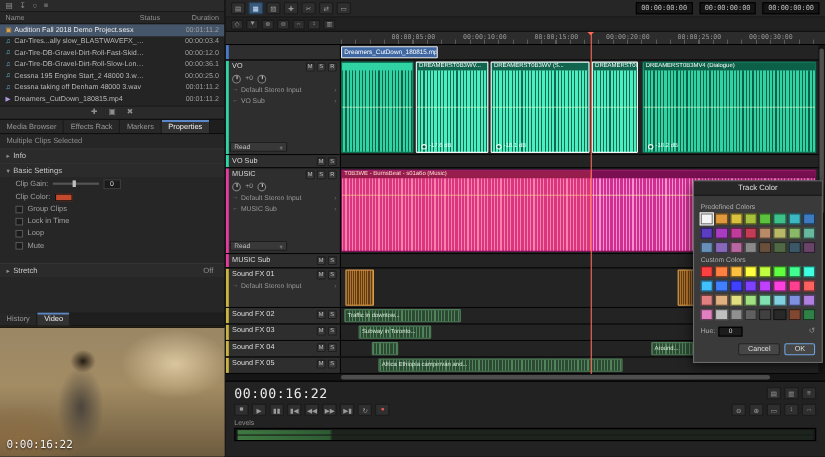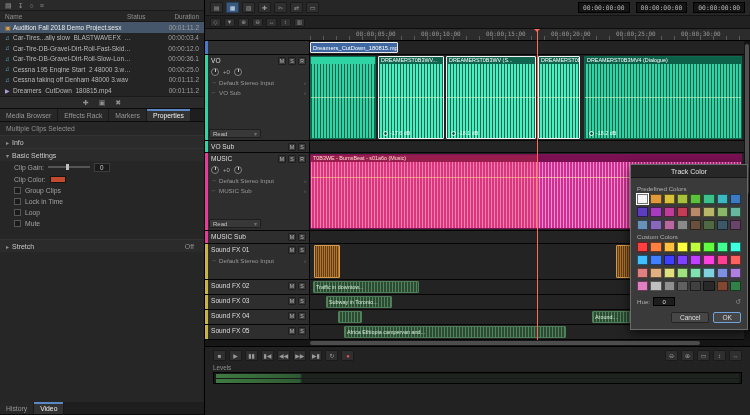--- a/index.html
+++ b/index.html
@@ -245,20 +245,23 @@
         <span>Stretch</span>
         <span class="spacer"></span>
         <span class="off">Off</span>
       </div>
     </div>
 
     <div id="hv-tabs" class="tabbar">
         <div class="ptab">History</div>
         <div class="ptab active">Video</div>
       </div>
+    <div class="video-preview">
+      <div class="vp-tc">0:00:16:22</div>
+    </div>
   </aside>
 
   <main id="main">
     <div class="tb1">
       <span id="tb1-icons" class="iconrow">
           <span class="tbtn">▤</span>
           <span class="tbtn active">▦</span>
           <span class="tbtn">▨</span>
           <span class="tbtn">✚</span>
           <span class="tbtn">✂</span>
@@ -513,20 +516,29 @@
               <div class="clip-wave"></div>
             </div>
           </div>
         </div>
       </div>
     <div class="hscroll">
         <div class="hthumb"></div>
       </div>
 
     <div class="transport">
+      <div class="tr-row r1">
+        <span class="big-tc">00:00:16:22</span>
+        <span class="spacer"></span>
+        <span id="tr-right-icons" class="iconrow">
+            <span class="tbtn">▤</span>
+            <span class="tbtn">▥</span>
+            <span class="tbtn">≡</span>
+          </span>
+      </div>
       <div class="tr-row r2">
         <span id="transport-btns" class="iconrow">
             <span class="tbtn">■</span>
             <span class="tbtn">▶</span>
             <span class="tbtn">▮▮</span>
             <span class="tbtn">▮◀</span>
             <span class="tbtn">◀◀</span>
             <span class="tbtn">▶▶</span>
             <span class="tbtn">▶▮</span>
             <span class="tbtn">↻</span>

